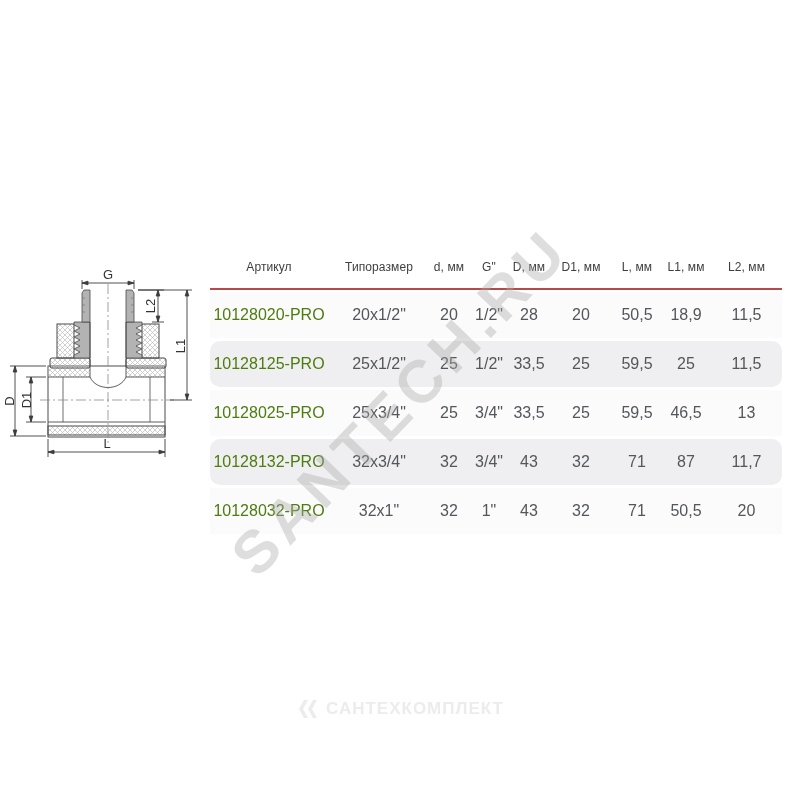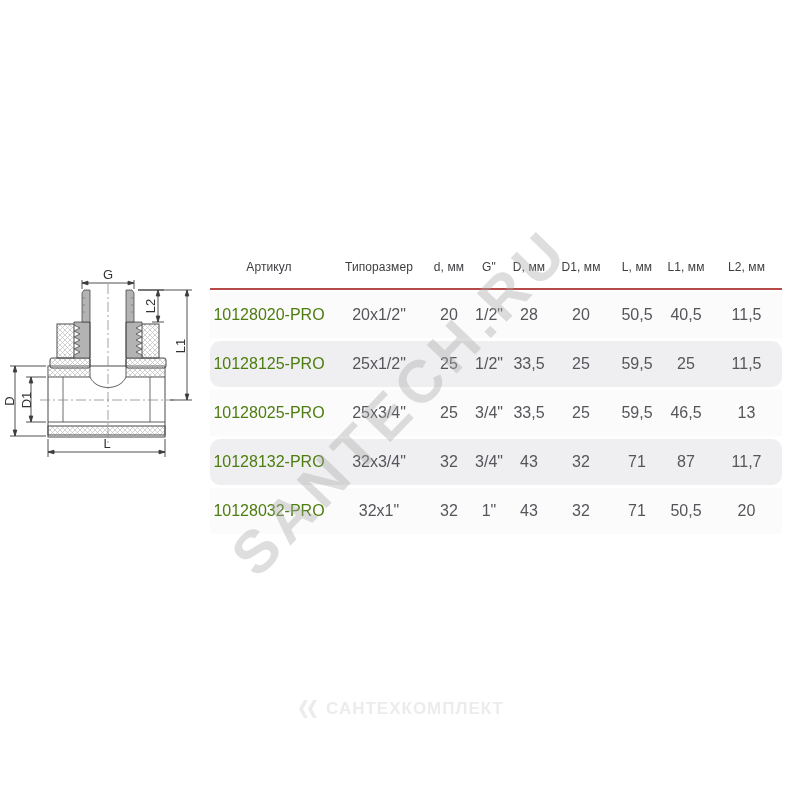--- a/index.html
+++ b/index.html
@@ -140,21 +140,21 @@
   <div class="accent-line"></div>
   <div>
       <div class="grid-row trow">
     <span class="article">10128020-PRO</span>
     <span>20x1/2"</span>
     <span>20</span>
     <span>1/2"</span>
     <span>28</span>
     <span>20</span>
     <span>50,5</span>
-    <span>40,5</span>
+    <span>18,9</span>
     <span>11,5</span>
   </div>
       <div class="grid-row trow alt">
     <span class="article">10128125-PRO</span>
     <span>25x1/2"</span>
     <span>25</span>
     <span>1/2"</span>
     <span>33,5</span>
     <span>25</span>
     <span>59,5</span>

